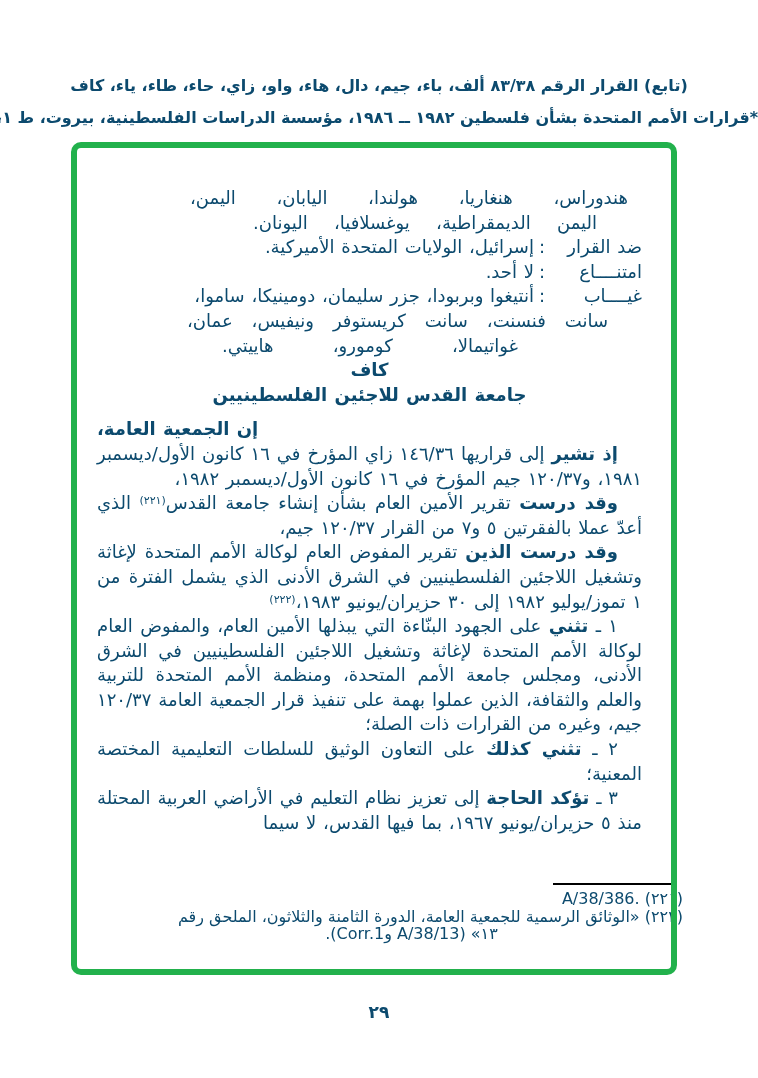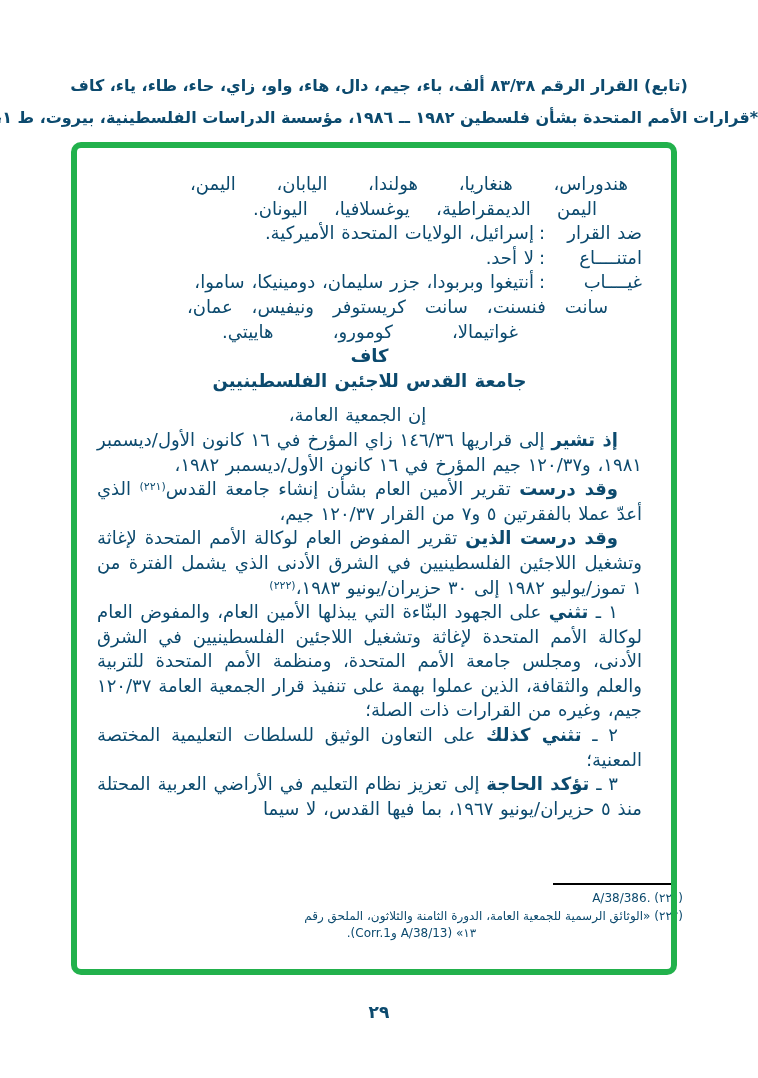--- a/index.html
+++ b/index.html
@@ -17,43 +17,43 @@
     direction:rtl;font-weight:bold;font-size:16px;white-space:nowrap;
   }
   
   .green-box{
     position:absolute;left:71px;top:142px;width:606px;height:833px;
     border:6px solid #22b14c;border-radius:10px;box-sizing:border-box;
     background:transparent;z-index:6;pointer-events:none;
   }
   
   .content{
-    position:absolute;left:97px;top:172px;width:545px;z-index:1;
+    position:absolute;left:97px;top:186px;width:545px;z-index:1;
     direction:rtl;text-align:right;font-size:18px;line-height:24.6px;
     word-spacing:1px;
   }
   .vote-line{text-align:justify;text-align-last:justify;}
   .vl-favor1{padding-right:14px;padding-left:93px;}
   .vl-favor2{padding-right:45px;padding-left:156px;}
   .vl-absent2{padding-right:34px;padding-left:90px;}
   .vl-absent3{padding-right:124px;padding-left:125px;}
   .vote-row{text-align:right;}
   .vote-label{display:inline-block;width:92px;text-align:right;}
   .vote-colon{margin:0 5px;}
   .sec-letter{text-align:center;font-weight:bold;}
   .sec-title{text-align:center;font-weight:bold;}
   .para{text-align:justify;text-indent:24px;margin:0;}
   .para .lead{font-weight:bold;}
-  .opening{font-weight:normal;margin-top:10px;text-align:center;}
+  .opening{font-weight:bold;margin-top:10px;text-align:left;}
   sup.fn-ref{font-size:11px;line-height:0;vertical-align:5px;}
   
   .fn-rule{position:absolute;top:883px;left:553px;width:118px;border-top:2px solid #000;z-index:1;}
   .footnotes{
     position:absolute;top:890px;left:258px;width:425px;z-index:1;
-    direction:rtl;text-align:right;font-size:12px;line-height:17.5px;
+    direction:rtl;text-align:right;font-size:16px;line-height:17.5px;
   }
   .fn-line{white-space:nowrap;}
   .fn-cont{padding-right:118px;text-align:center;}
   .fn-latin{direction:ltr;unicode-bidi:embed;}
   
   .page-num{
     position:absolute;top:1002px;left:0;width:100%;text-align:center;
     font-weight:bold;font-size:17px;
   }
 </style>

